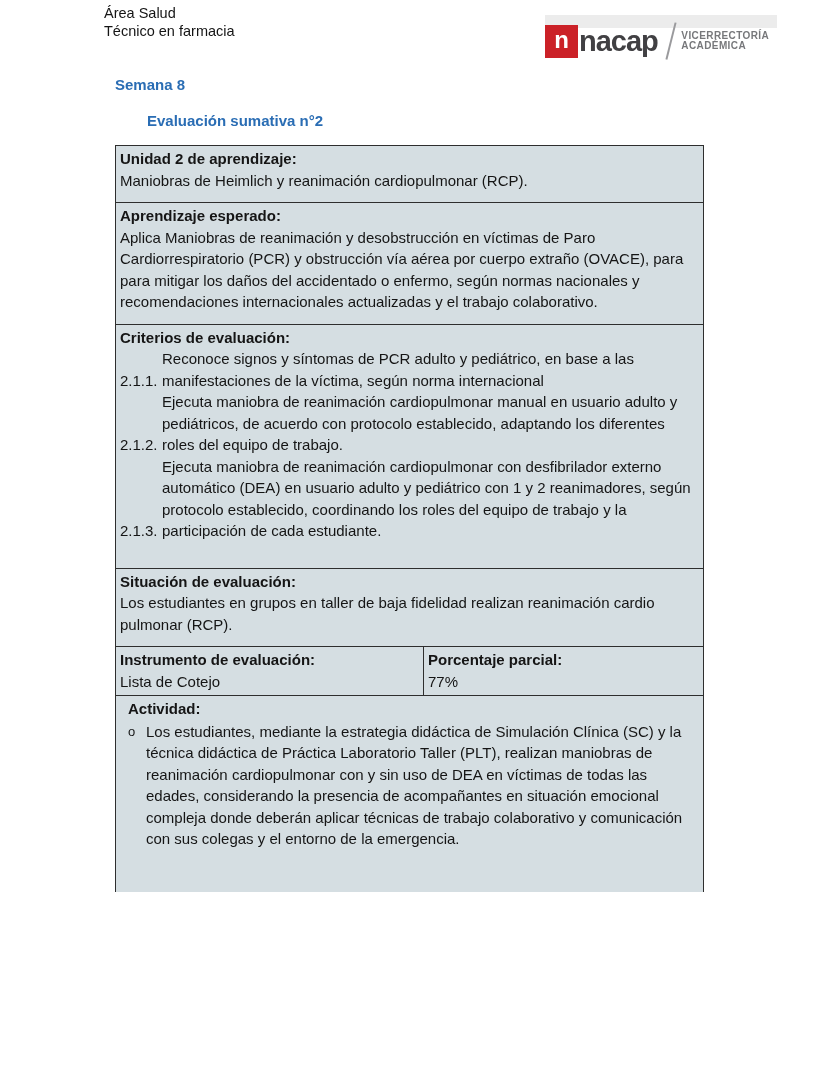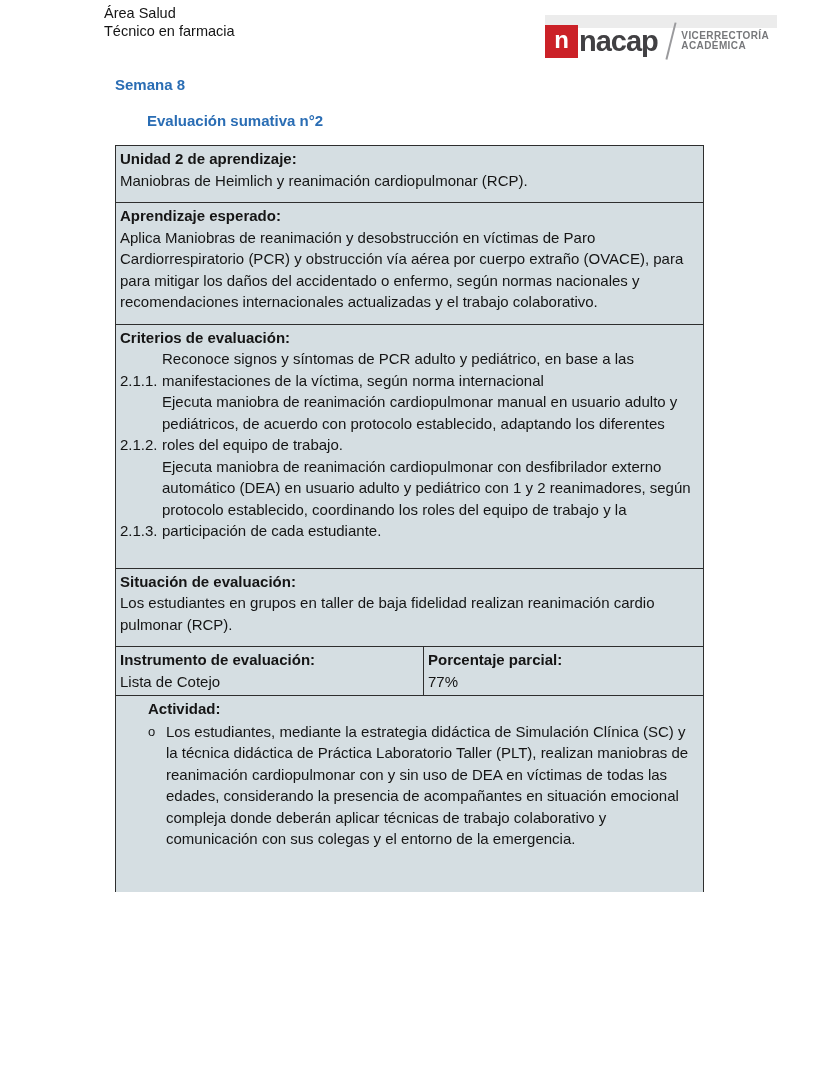--- a/index.html
+++ b/index.html
@@ -31,21 +31,21 @@
   .eval-heading { margin:19px 0 4px 147px; font-size:15px; font-weight:bold; color:var(--heading-blue,#2a6db4); }
 
   
   .eval-table {
     margin:16px 0 0 115px; width:589px;
     border:1.4px solid #2e2e2e;
     background:var(--table-bg,#d5dee2);
     font-size:15px; line-height:21.5px;
   }
   .t-row { border-bottom:1.4px solid #2e2e2e; padding:2px 5px 11px 4px; }
-  .t-row:last-child { border-bottom:none;margin-left:20px; }
+  .t-row:last-child { border-bottom:none; }
   .t-label { font-weight:bold; }
   .crit-row { padding-bottom:26px; }
   .crit-item { display:flex; align-items:flex-end; }
   .crit-num { width:42px; flex:0 0 42px; }
   .crit-text { flex:1; padding-right:2px; }
   .two-col { display:flex; padding:0; }
   .col-left { width:307px; flex:0 0 307px; padding:2px 5px 3px 4px; }
   .col-right { flex:1; border-left:1.4px solid #2e2e2e; padding:2px 5px 3px 4px; }
   .activity-row { min-height:206px; padding-left:12px; }
   .bullet-item { display:flex; align-items:flex-start; margin-top:1px; }

